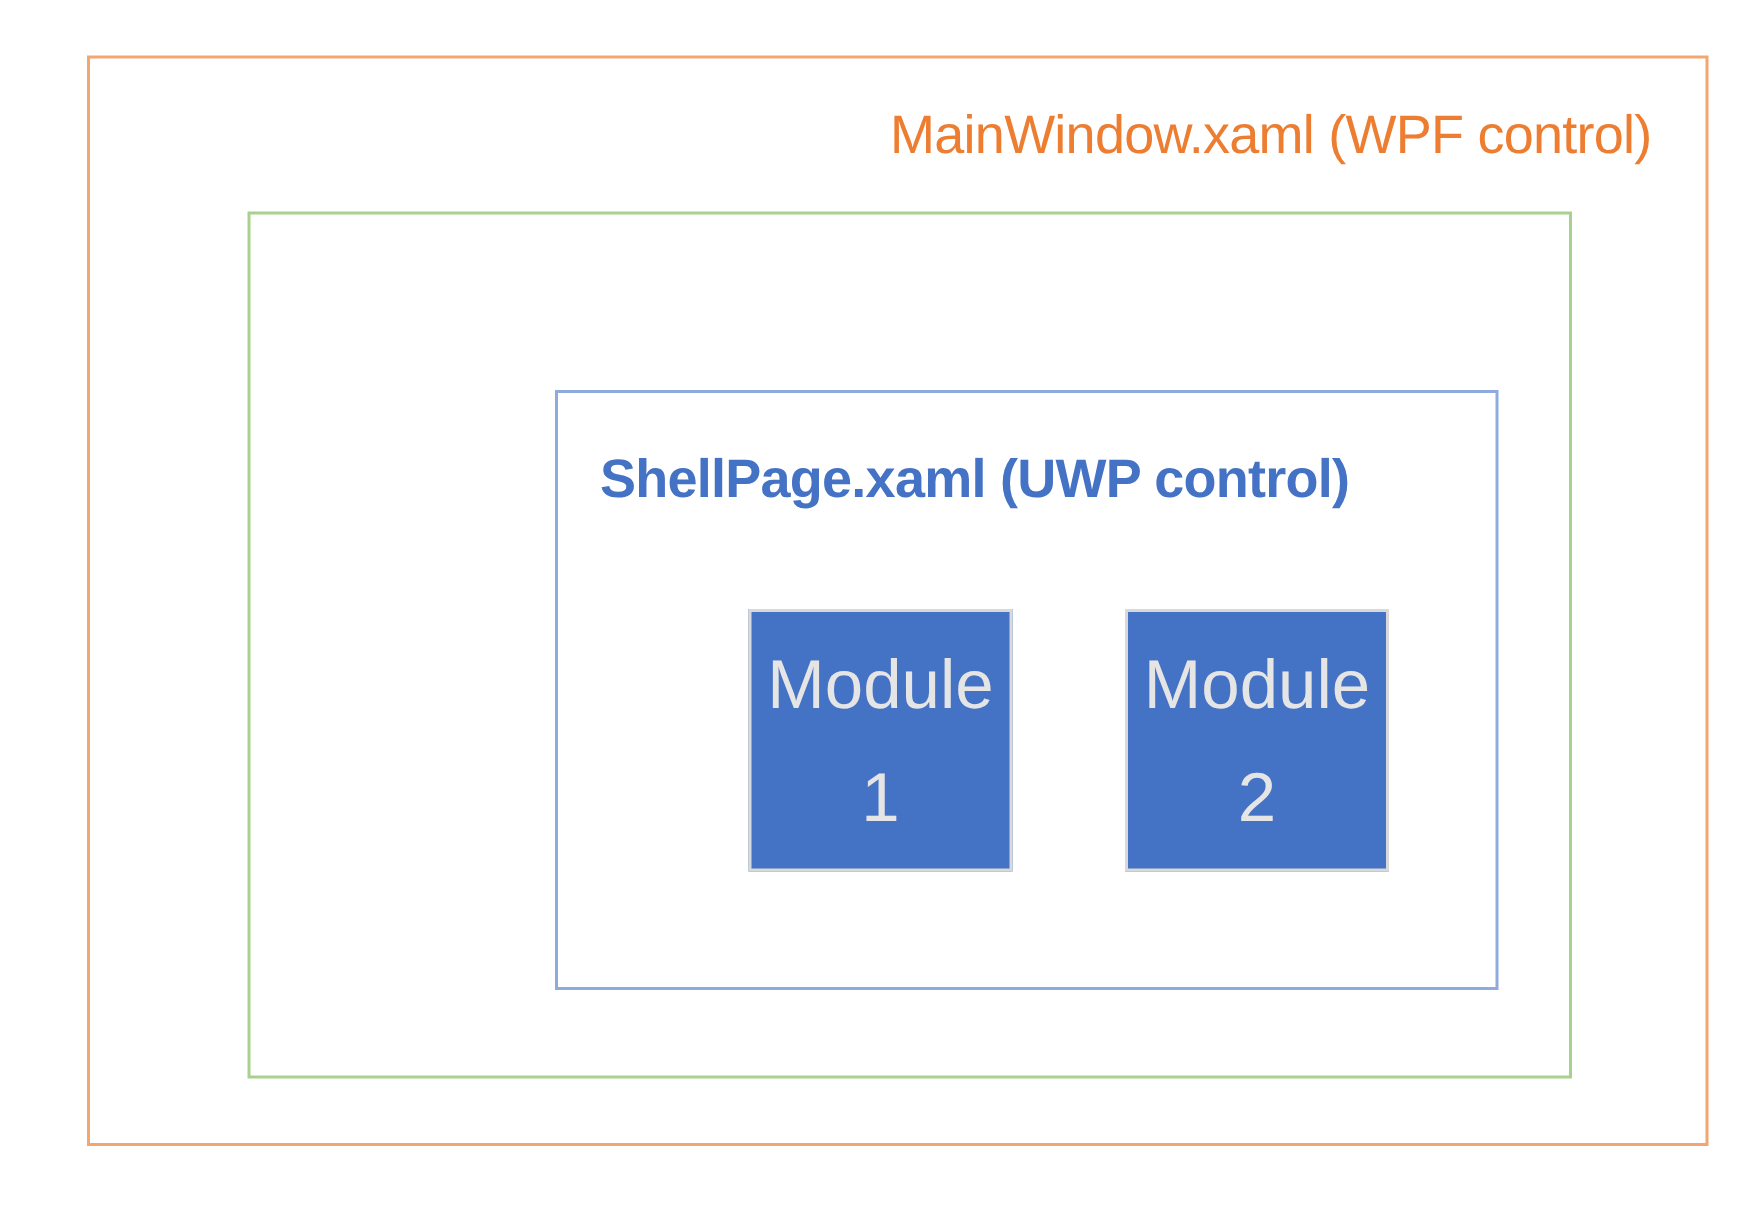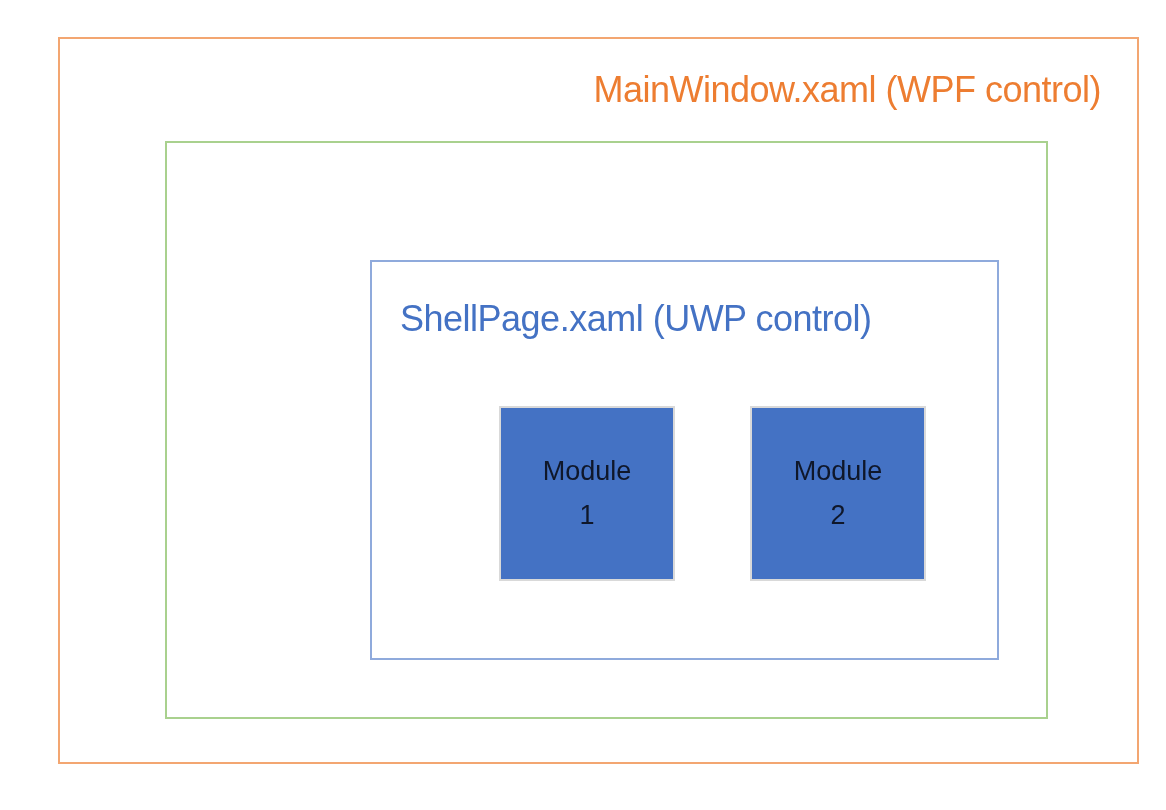--- a/index.html
+++ b/index.html
@@ -55,35 +55,36 @@
   }
   .host-title {
     top: 176px;
     right: 146px;
     color: #70ad47;
   }
   .shell-title {
     top: 299px;
     left: 400px;
     color: #4472c4;
+    font-weight: bold;
   }
   .module-box {
     position: absolute;
     box-sizing: border-box;
     width: 176px;
     height: 175px;
     top: 406px;
     background: #4472c4;
     border: 2px solid #d9d9d9;
-    color: #0f172a;
+    color: #e5e5e5;
     display: flex;
     flex-direction: column;
     align-items: center;
     justify-content: center;
-    font-size: 27px;
+    font-size: 46px;
     line-height: 1.62;
     text-align: center;
   }
   .module-1 { left: 499px; }
   .module-2 { left: 750px; }
   .module-box span { display: block; }
 </style>
 </head>
 <body>
 

